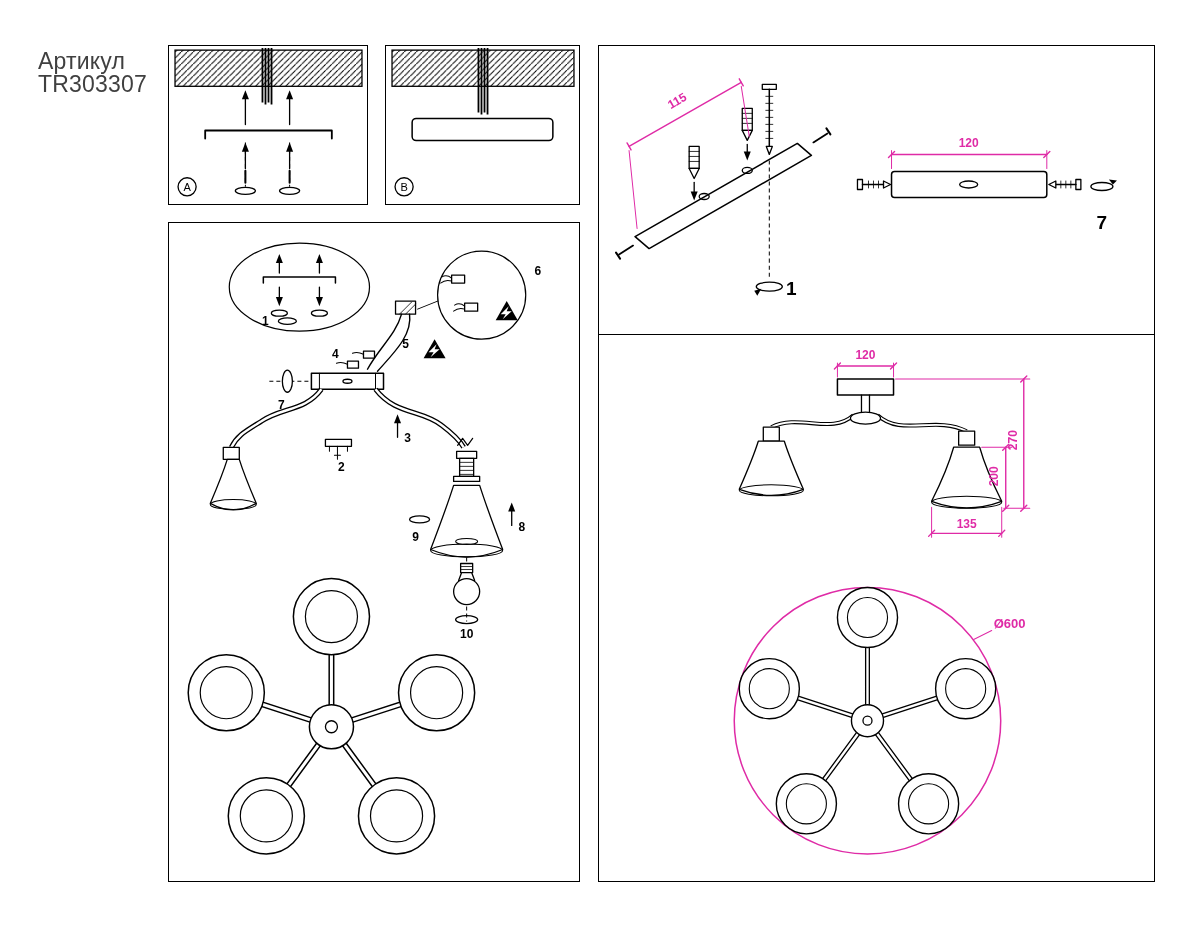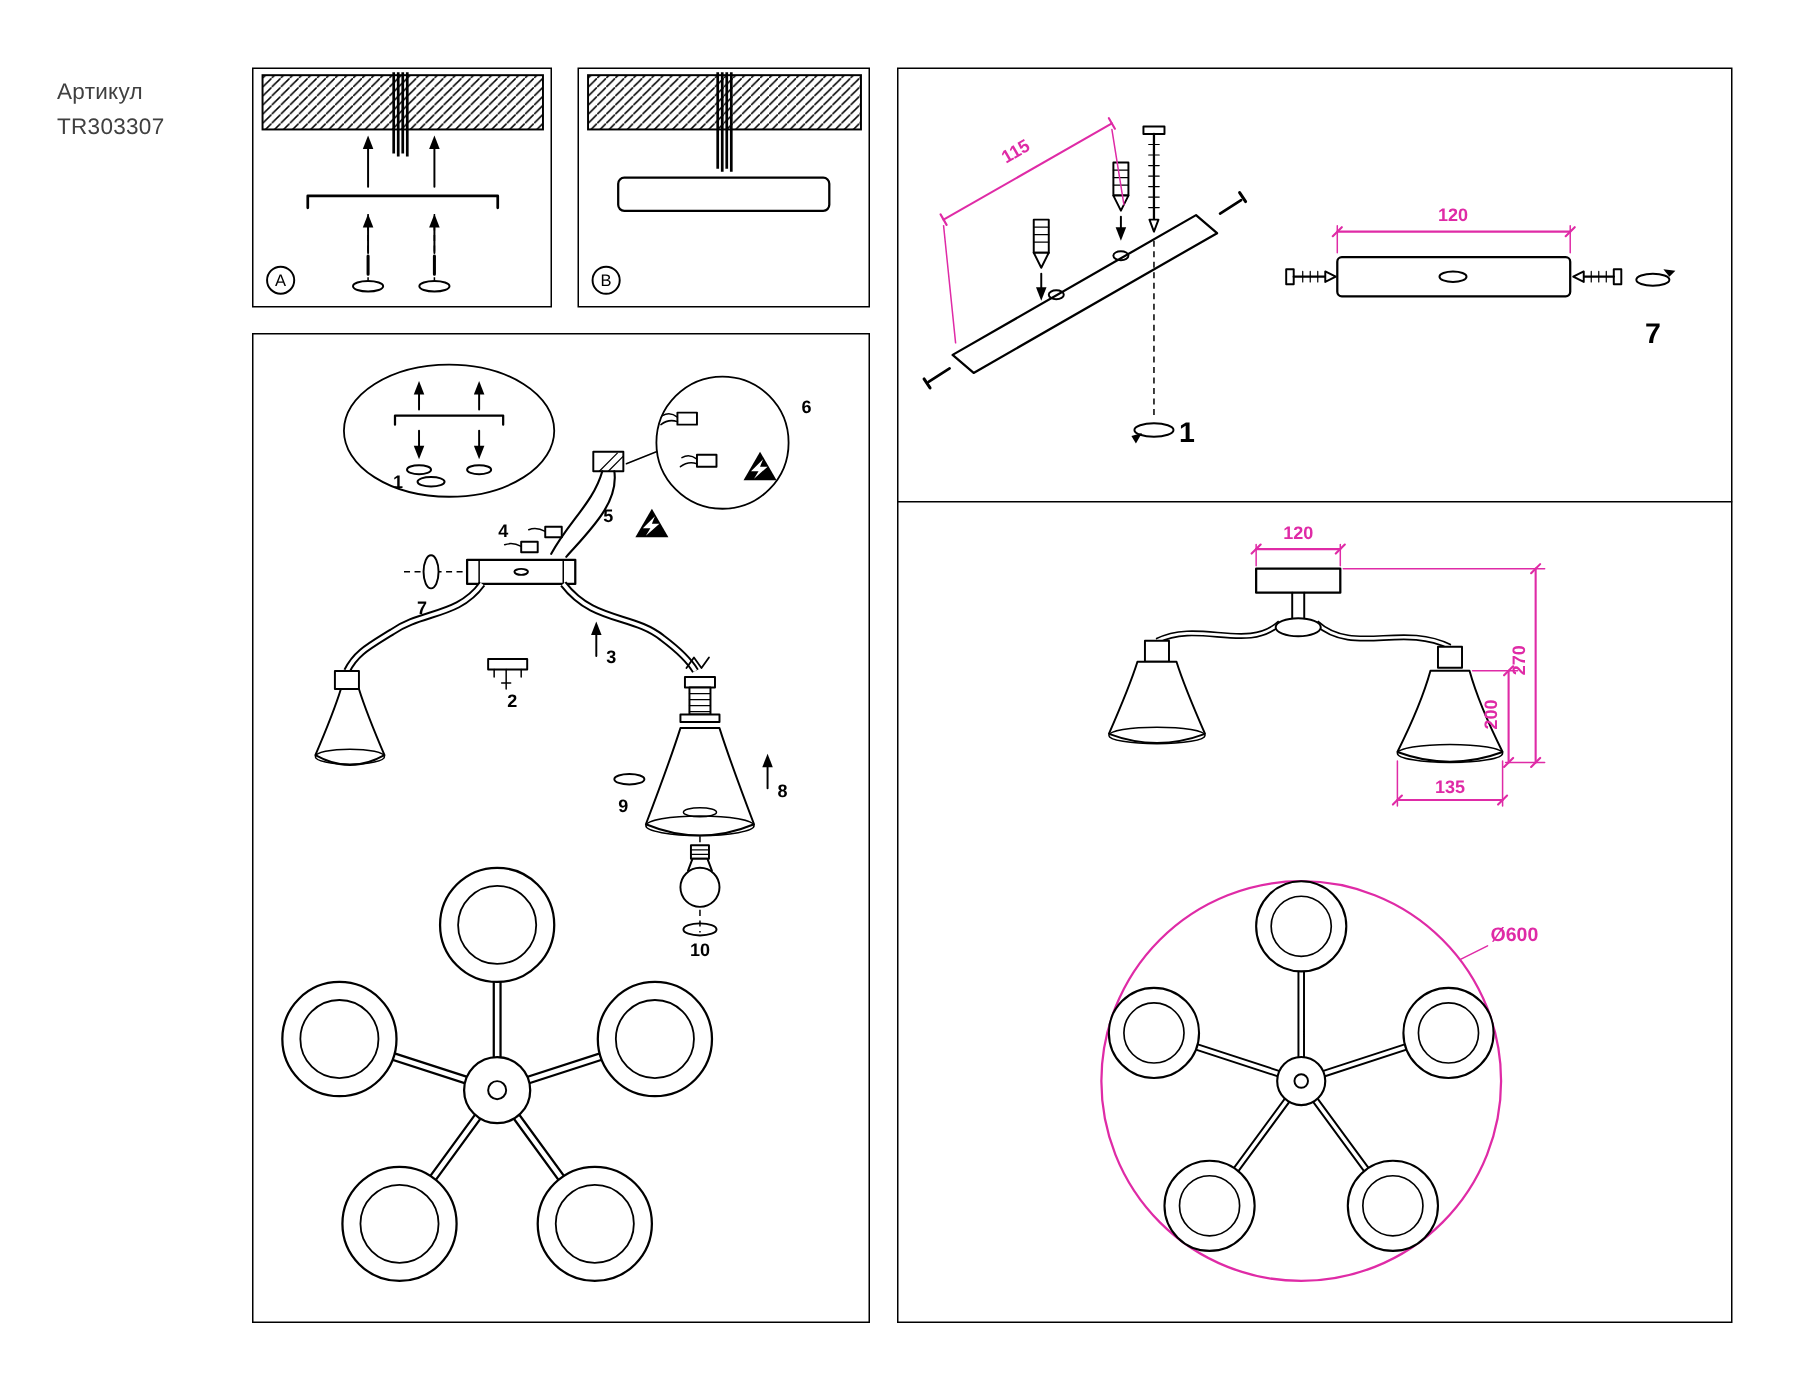--- a/index.html
+++ b/index.html
@@ -1,19 +1,19 @@
 <!DOCTYPE html>
 <html style="--accent: #df2ba6; --header_text: #404040;"><head>
 <meta charset="utf-8">
 <style>
   * { margin:0; padding:0; }
   html,body { background:#fff; }
   body { width:1200px; height:933px; font-family:"Liberation Sans", sans-serif; }
   .page { position:relative; width:1200px; height:933px; background:#fff; overflow:hidden; }
-  .header { position:absolute; left:38px; top:50px; color:var(--header_text,#404040); font-size:15px; line-height:23px; letter-spacing:0.2px; }
+  .header { position:absolute; left:38px; top:50px; color:var(--header_text,#404040); font-size:23px; line-height:23px; letter-spacing:0.2px; }
   .panel { position:absolute; border:1.5px solid #000; box-sizing:border-box; background:#fff; }
   .panel svg { display:block; width:100%; height:100%; }
   .ln  { stroke:#000; fill:none; stroke-width:1.3; stroke-linecap:round; stroke-linejoin:round; }
   .lnf { stroke:#000; fill:#fff; stroke-width:1.3; stroke-linejoin:round; }
   .blk { fill:#000; stroke:none; }
   .wire { stroke:#000; fill:none; stroke-width:1.8; }
   .thick { stroke:#000; fill:none; }
   .thinw { stroke:#fff; fill:none; }
   .dash { stroke:#000; fill:none; stroke-width:1; stroke-dasharray:4 3; }
   .num { font:bold 12px "Liberation Sans",sans-serif; fill:#000; }

